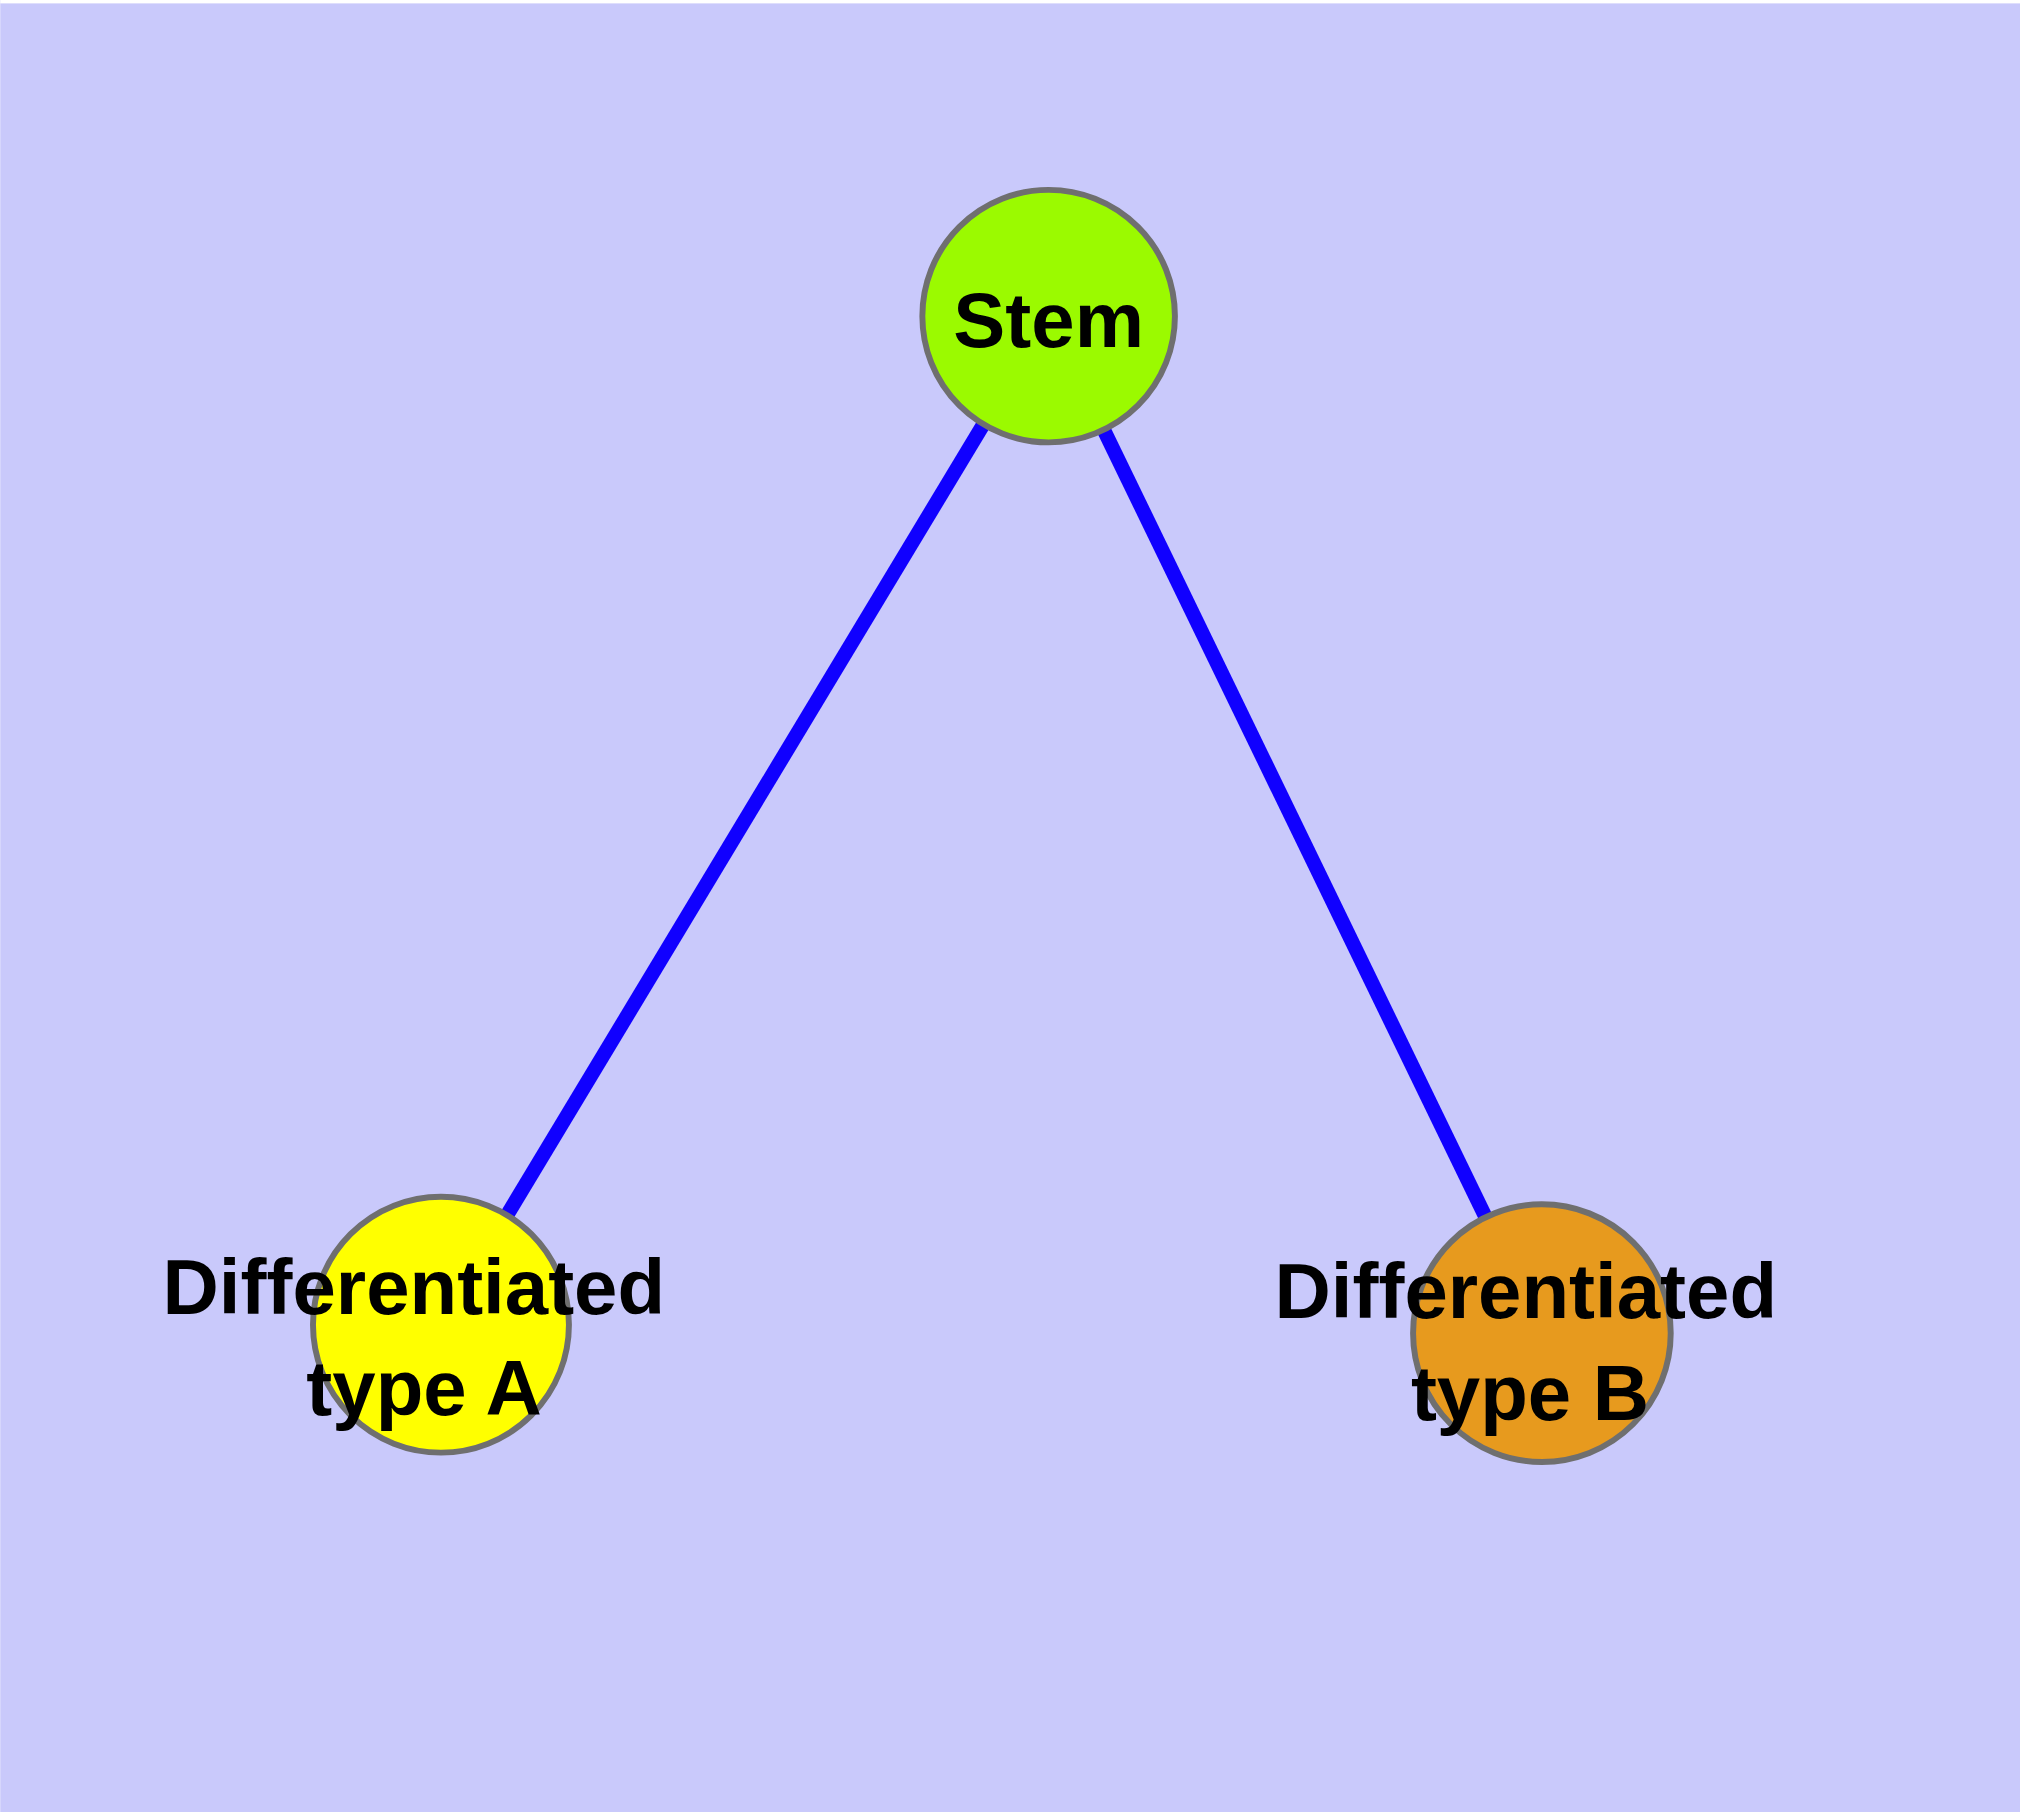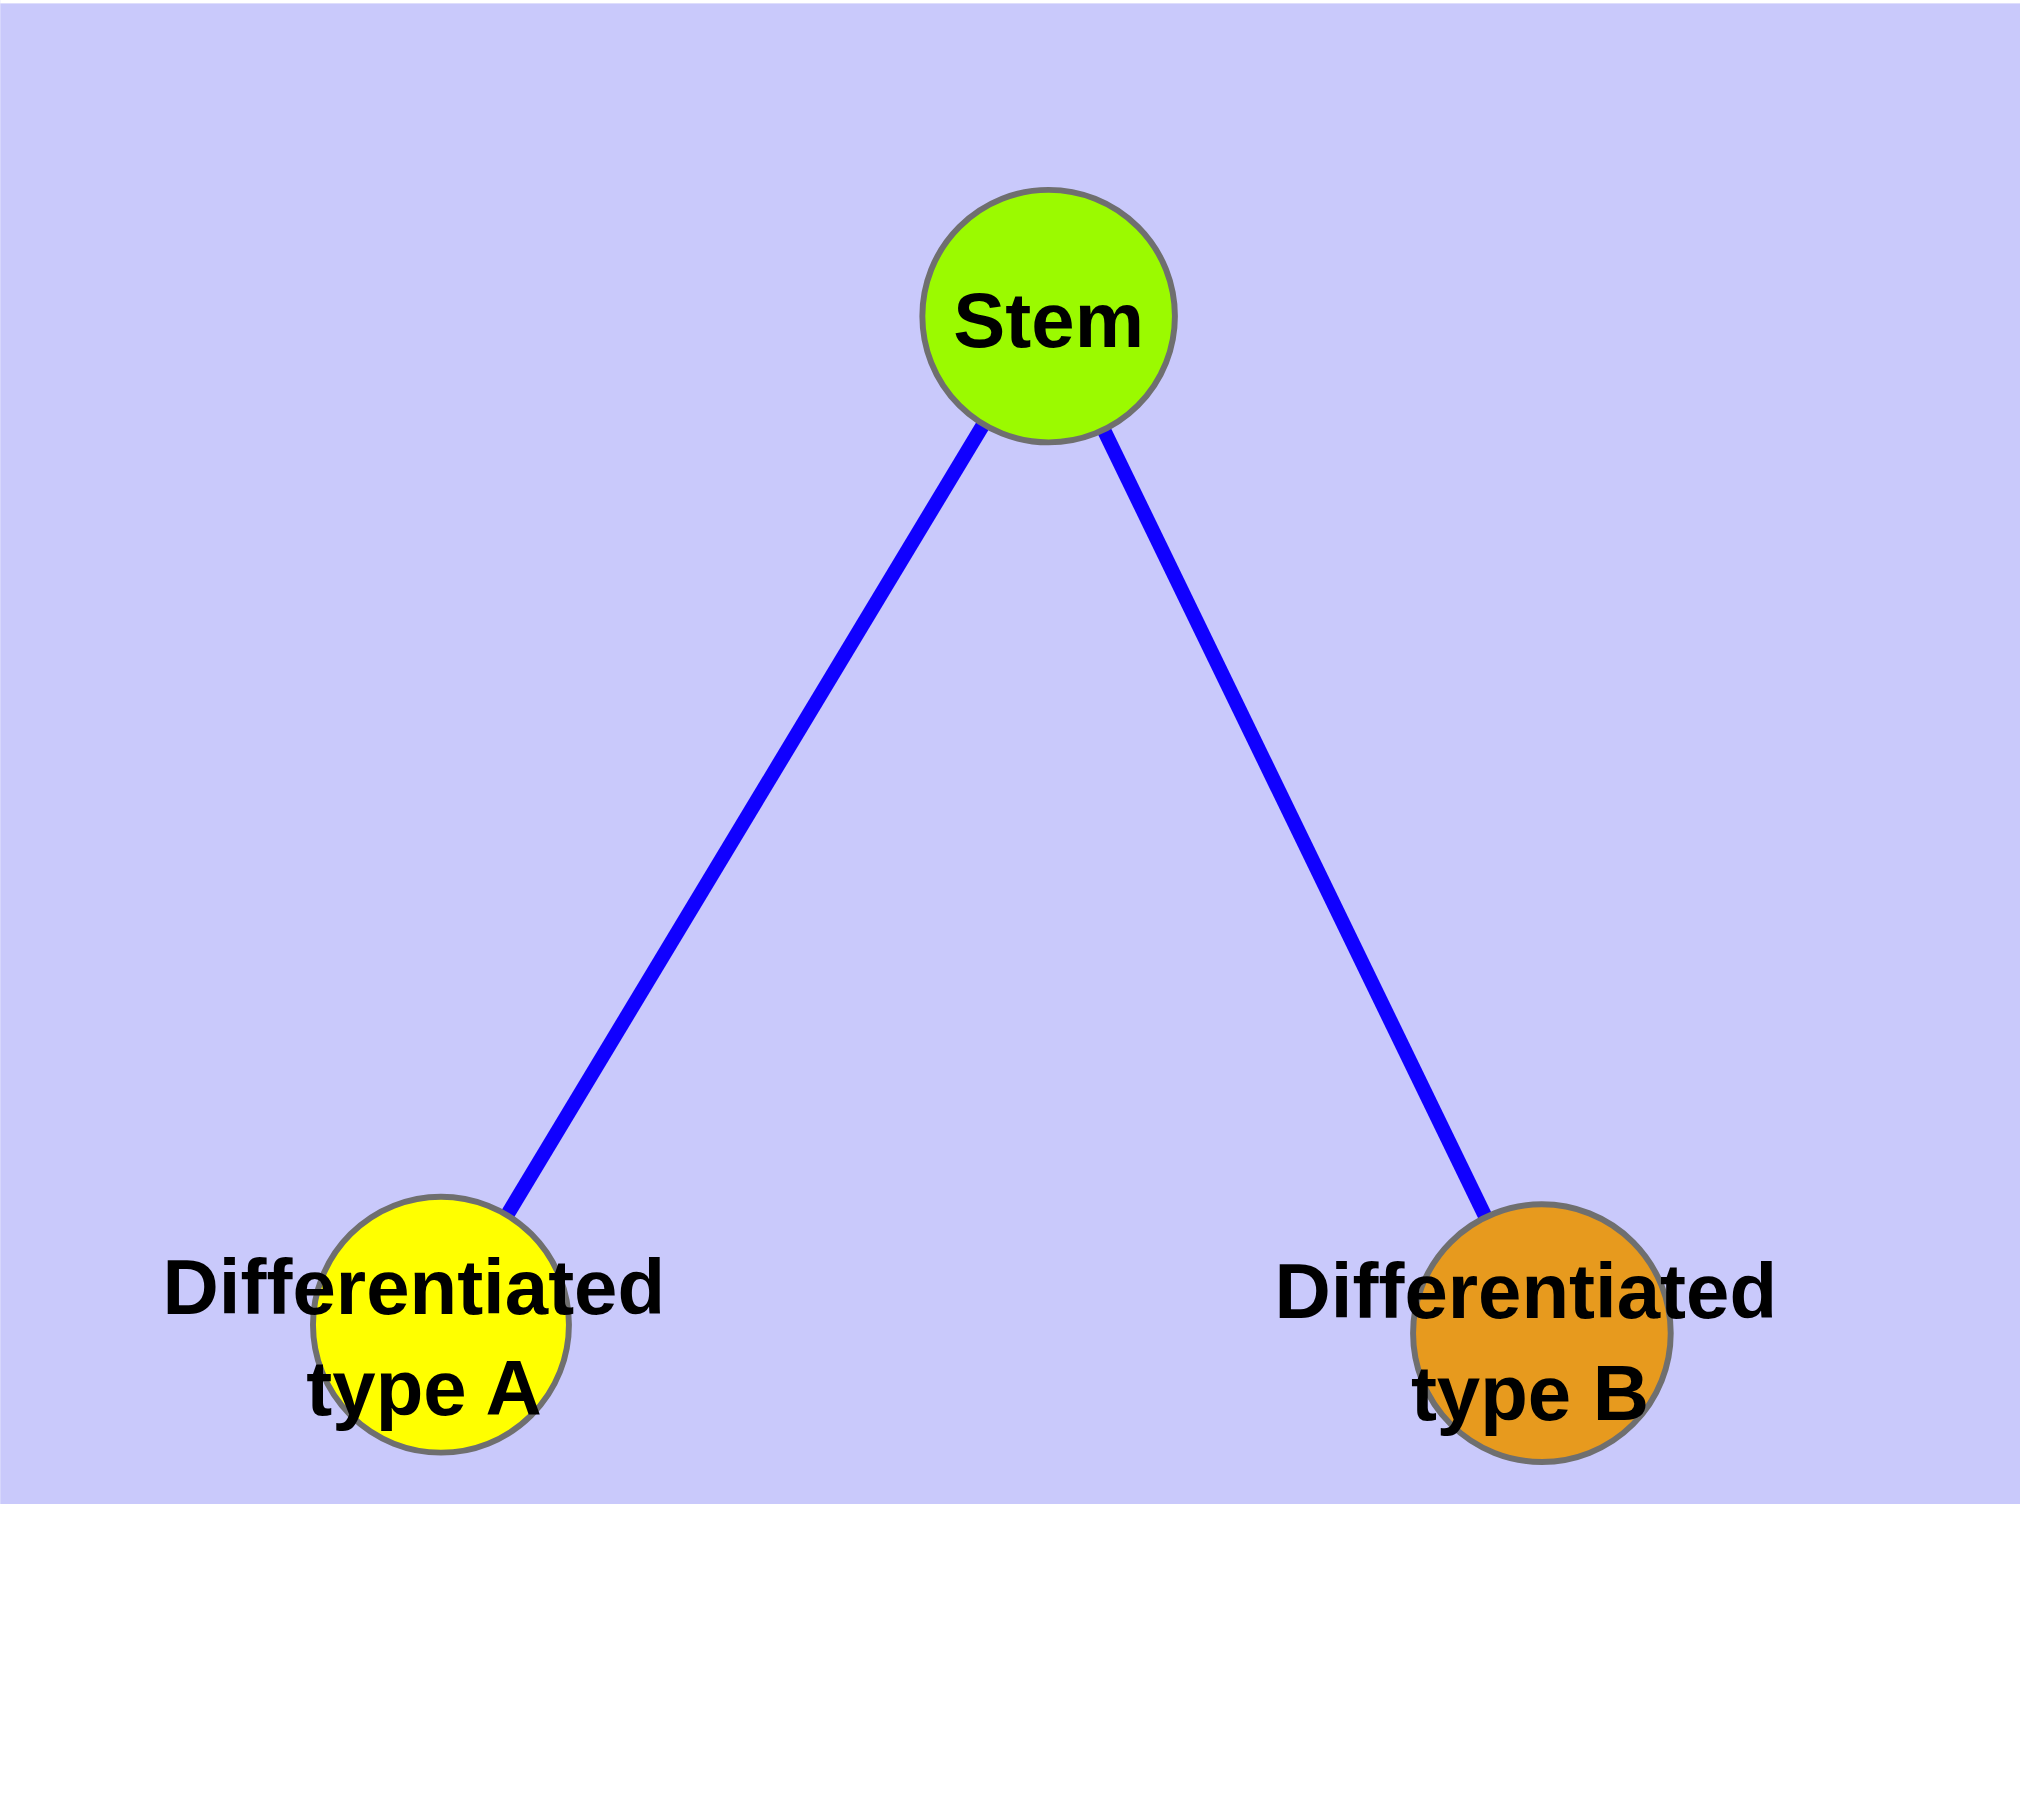--- a/index.html
+++ b/index.html
@@ -4,21 +4,21 @@
 <style>
   html, body {
     margin: 0;
     padding: 0;
     background: #ffffff;
     font-family: "Liberation Sans", sans-serif;
   }
   .page {
     position: relative;
     width: 2021px;
-    height: 1504px;
+    height: 1812px;
     overflow: hidden;
   }
   svg { display: block; }
   .edge {
     stroke-width: 17;
     stroke-linecap: butt;
   }
   .node-circle {
     stroke-width: 7;
   }

